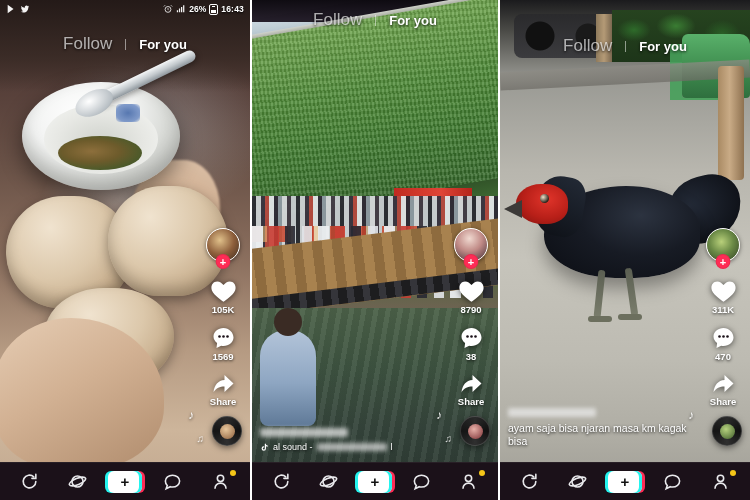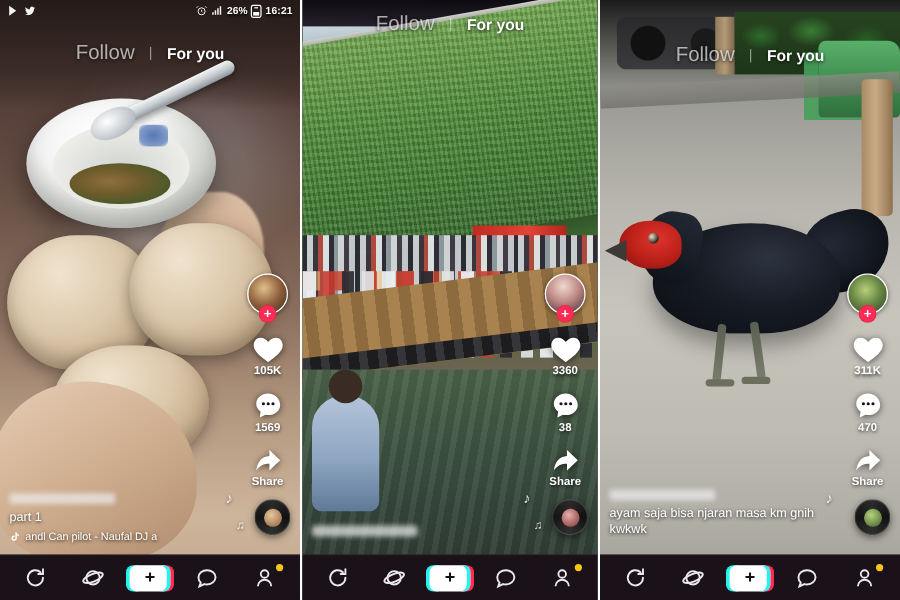--- a/index.html
+++ b/index.html
@@ -425,21 +425,21 @@
       <div class="sb-right">
         <svg class="sb-ico" viewBox="0 0 24 24" fill="none" stroke="#fff" stroke-width="2">
             <circle cx="12" cy="13" r="7"></circle>
             <path d="M12 10v3l2 2M5 3L2 6M19 3l3 3"></path>
           </svg>
         <svg class="sb-ico" viewBox="0 0 24 24" fill="#fff">
             <path d="M2 20h3v-5H2zM7 20h3v-9H7zM12 20h3V7h-3zM17 20h3V3h-3z"></path>
           </svg>
         <span>26%</span>
         <span class="sb-battery"></span>
-        <span class="sb-time">16:21</span>
+        <span class="sb-time">16:43</span>
       </div>
     </div>
 
     <div class="header" style="top:34px">
       <span class="tab">Follow</span>
       <span class="tab-sep"></span>
       <span class="tab active">For you</span>
     </div>
 
     <div class="rail">
@@ -470,30 +470,20 @@
       </div>
     </div>
 
     <div class="float-note">♪</div>
     <div class="float-note2">♫</div>
 
     <div class="disc">
       <div class="lbl d1"></div>
     </div>
 
-    <div class="caption">
-      <div class="cap-user"></div>
-      <div class="cap-text">part 1</div>
-      <div class="cap-music">
-        <svg width="9" height="10" viewBox="0 0 24 24" fill="#fff">
-            <path d="M16 3v3.2c1.3 1 2.9 1.6 4.6 1.6V11c-1.7 0-3.3-.5-4.6-1.3v6.1a5.9 5.9 0 1 1-5.9-5.9c.3 0 .6 0 .9.1v3.3a2.7 2.7 0 1 0 1.9 2.5V3H16z"></path>
-          </svg>
-        <span>andl Can pilot - Naufal   DJ a</span>
-      </div>
-    </div>
 
     <div class="navbar">
       <div class="nav-item">
         <svg class="nav-ico" width="19" height="19" viewBox="0 0 24 24" fill="none" stroke="#e9e9ec" stroke-width="2" stroke-linecap="round">
             <path d="M20 12a8 8 0 1 1-2.6-5.9"></path>
             <path d="M20 3v5h-5"></path>
           </svg>
       </div>
       <div class="nav-item">
         <svg class="nav-ico" width="19" height="19" viewBox="0 0 24 24" fill="none" stroke="#e9e9ec" stroke-width="2">
@@ -543,21 +533,21 @@
 
     <div class="rail">
       <div class="avatar-wrap">
         <div class="avatar av2"></div>
         <div class="plus">+</div>
       </div>
       <div class="act">
         <svg class="glyph" width="27" height="25" viewBox="0 0 24 22" fill="#fff">
             <path d="M12 21s-8.5-5.4-10.3-10C.3 7.3 2.3 3 6.4 3c2.3 0 4.1 1.3 5.6 3.2C13.5 4.3 15.3 3 17.6 3c4.1 0 6.1 4.3 4.7 8-1.8 4.6-10.3 10-10.3 10z"></path>
           </svg>
-        <span class="count">3360</span>
+        <span class="count">8790</span>
       </div>
       <div class="act">
         <svg class="glyph" width="25" height="24" viewBox="0 0 24 24" fill="#fff">
             <path d="M12 2C6.5 2 2 5.8 2 10.5c0 2.6 1.4 4.9 3.6 6.4L5 22l4.7-2.3c.7.1 1.5.2 2.3.2 5.5 0 10-3.8 10-8.5S17.5 2 12 2z"></path>
             <circle cx="8" cy="10.5" r="1.3" fill="#1b1119"></circle>
             <circle cx="12" cy="10.5" r="1.3" fill="#1b1119"></circle>
             <circle cx="16" cy="10.5" r="1.3" fill="#1b1119"></circle>
           </svg>
         <span class="count">38</span>
       </div>
@@ -571,20 +561,28 @@
 
     <div class="float-note">♪</div>
     <div class="float-note2">♫</div>
 
     <div class="disc">
       <div class="lbl d2"></div>
     </div>
 
     <div class="caption">
       <div class="cap-user"></div>
+      <div class="cap-music">
+        <svg width="9" height="10" viewBox="0 0 24 24" fill="#fff">
+            <path d="M16 3v3.2c1.3 1 2.9 1.6 4.6 1.6V11c-1.7 0-3.3-.5-4.6-1.3v6.1a5.9 5.9 0 1 1-5.9-5.9c.3 0 .6 0 .9.1v3.3a2.7 2.7 0 1 0 1.9 2.5V3H16z"></path>
+          </svg>
+        <span>al sound -</span>
+        <span class="cap-blur"></span>
+        <span>l</span>
+      </div>
     </div>
 
     <div class="navbar">
       <div class="nav-item">
         <svg class="nav-ico" width="19" height="19" viewBox="0 0 24 24" fill="none" stroke="#e9e9ec" stroke-width="2" stroke-linecap="round">
             <path d="M20 12a8 8 0 1 1-2.6-5.9"></path>
             <path d="M20 3v5h-5"></path>
           </svg>
       </div>
       <div class="nav-item">
@@ -667,21 +665,21 @@
     </div>
 
     <div class="float-note">♪</div>
 
     <div class="disc">
       <div class="lbl d3"></div>
     </div>
 
     <div class="caption">
       <div class="cap-user"></div>
-      <div class="cap-text">ayam saja bisa njaran masa km gnih kwkwk</div>
+      <div class="cap-text">ayam saja bisa njaran masa km kagak bisa</div>
     </div>
 
     <div class="navbar">
       <div class="nav-item">
         <svg class="nav-ico" width="19" height="19" viewBox="0 0 24 24" fill="none" stroke="#e9e9ec" stroke-width="2" stroke-linecap="round">
             <path d="M20 12a8 8 0 1 1-2.6-5.9"></path>
             <path d="M20 3v5h-5"></path>
           </svg>
       </div>
       <div class="nav-item">

